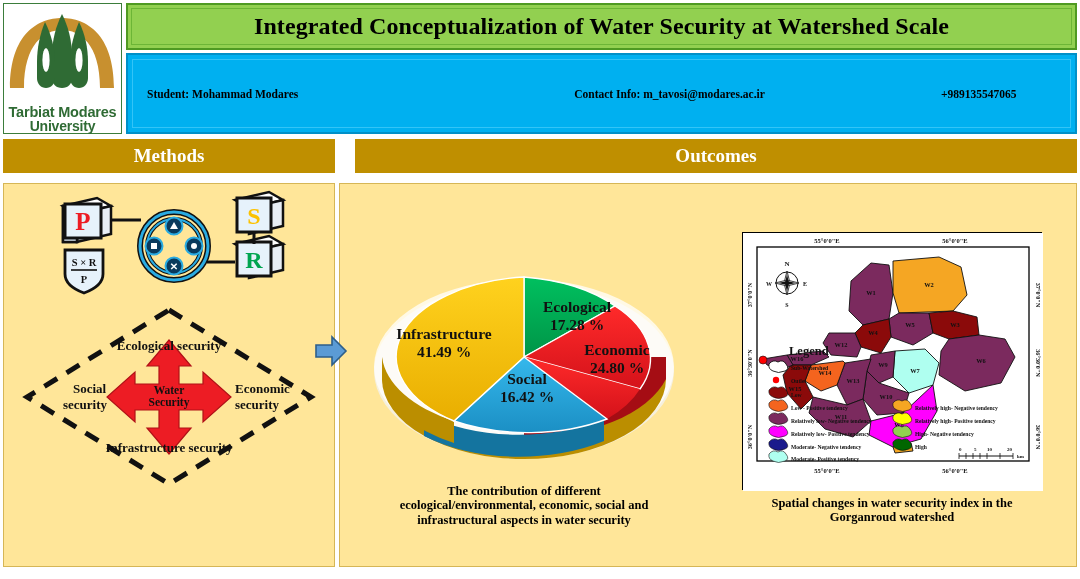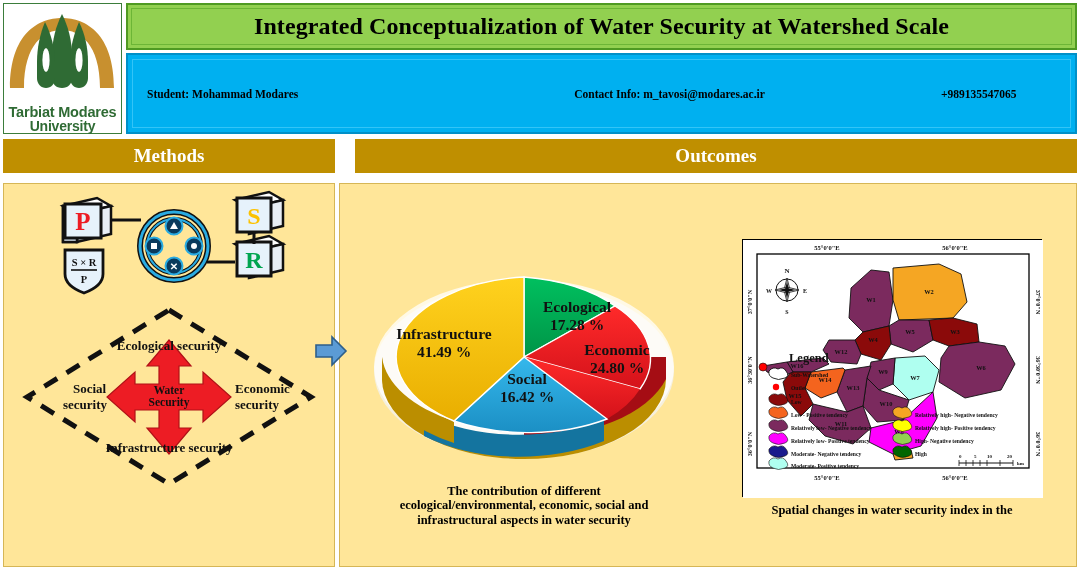--- a/index.html
+++ b/index.html
@@ -493,17 +493,18 @@
               <line x1="257" y1="220" x2="257" y2="226"></line>
               <line x1="270" y1="220" x2="270" y2="226"></line>
             </g>
             <text x="274" y="225" font-family="'Liberation Serif',serif" font-size="5" font-weight="bold" fill="#111">km</text>
           </g>
         </svg>
       </div>
 
       <div class="caption small" style="margin-top:6px">
         <div>Spatial changes in water security index in the</div>
+        <div>Gorganroud watershed</div>
       </div>
     </div>
 
   </div>
 </div>
 
 </body></html>

